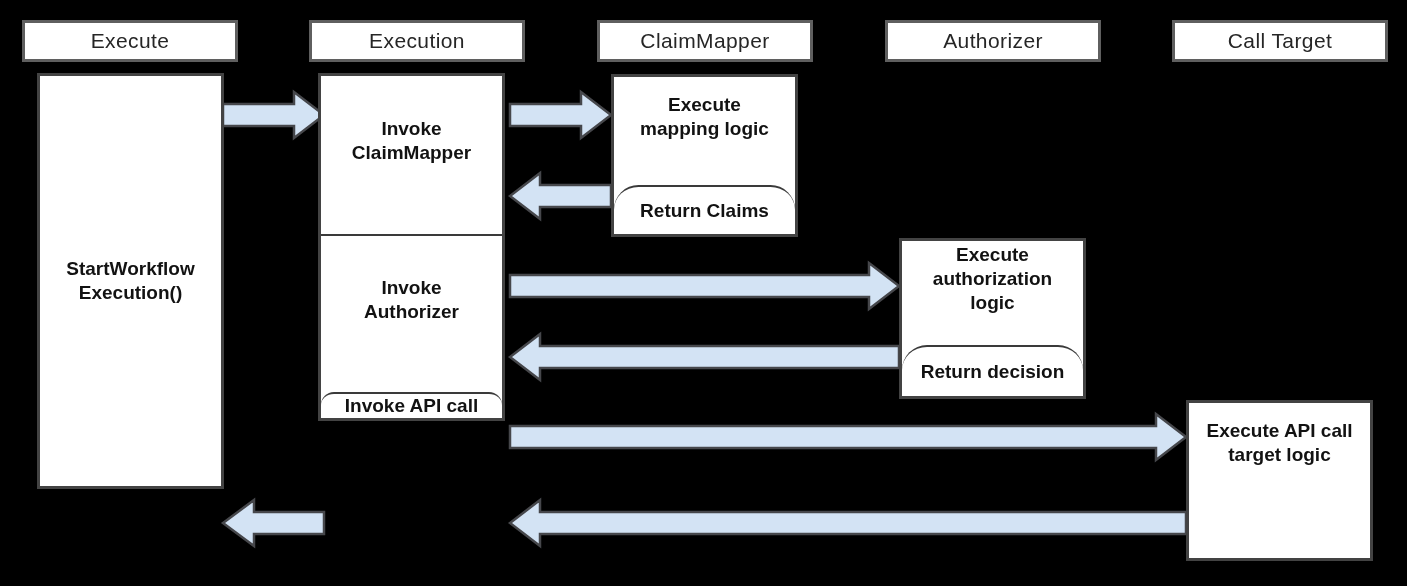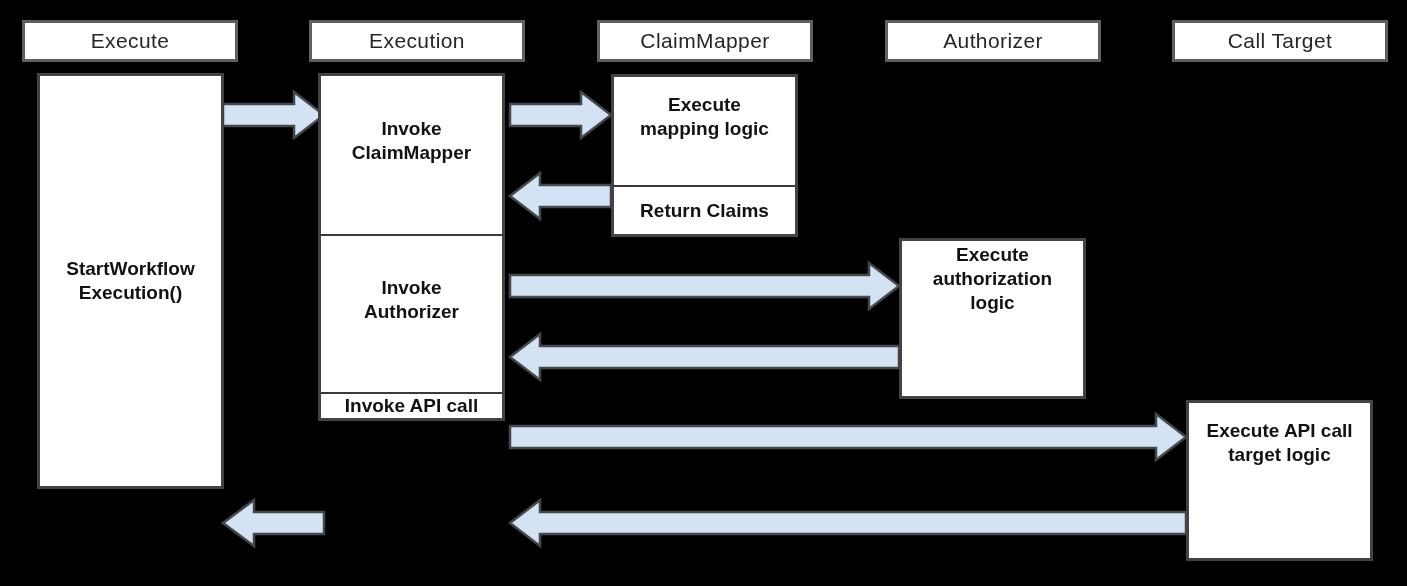--- a/index.html
+++ b/index.html
@@ -51,21 +51,21 @@
   .cell {
     box-sizing: border-box;
     display: flex;
     align-items: center;
     justify-content: center;
     text-align: center;
   }
   .cell + .cell {
     border-top: 2px solid #3a3a3a;
   }
-  .cell.grow { flex: 1 1 auto; }
+  .cell.grow { flex: 1 1 auto; border-radius: 25px; }
   .label {
     font-size: 19px;
     font-weight: bold;
     color: #121212;
     line-height: 1.25;
     white-space: pre-line;
     text-align: center;
   }
 </style>
 </head>
@@ -122,20 +122,23 @@
       <span class="label">Return Claims</span>
     </div>
   </div>
 
   <div class="act" style="left:899px; top:238px; width:187px; height:161px">
     <div class="cell" style="height:76px">
       <span class="label">Execute
 authorization
 logic</span>
     </div>
+    <div class="cell grow">
+      <span class="label">Return decision</span>
+    </div>
   </div>
 
   <div class="act" style="left:1186px; top:400px; width:187px; height:161px">
     <div class="cell" style="height:79px">
       <span class="label">Execute API call
 target logic</span>
     </div>
   </div>
 
 </div>

